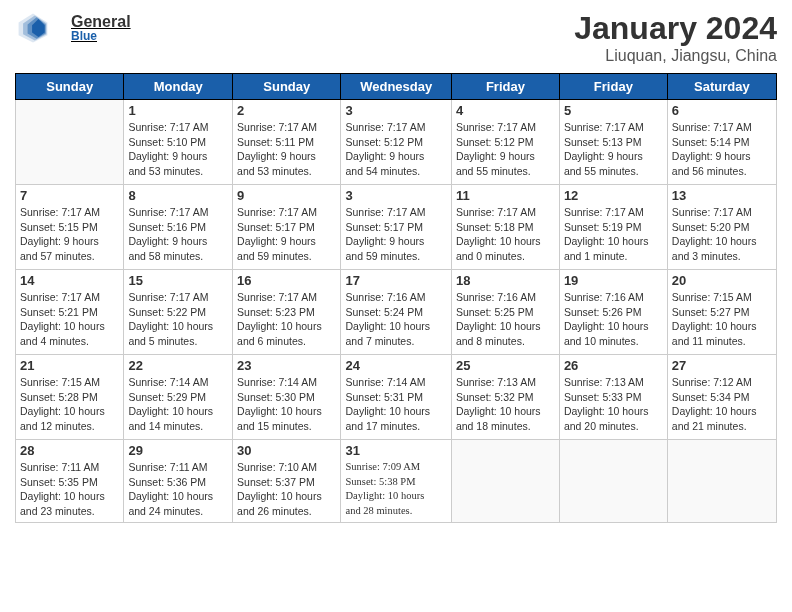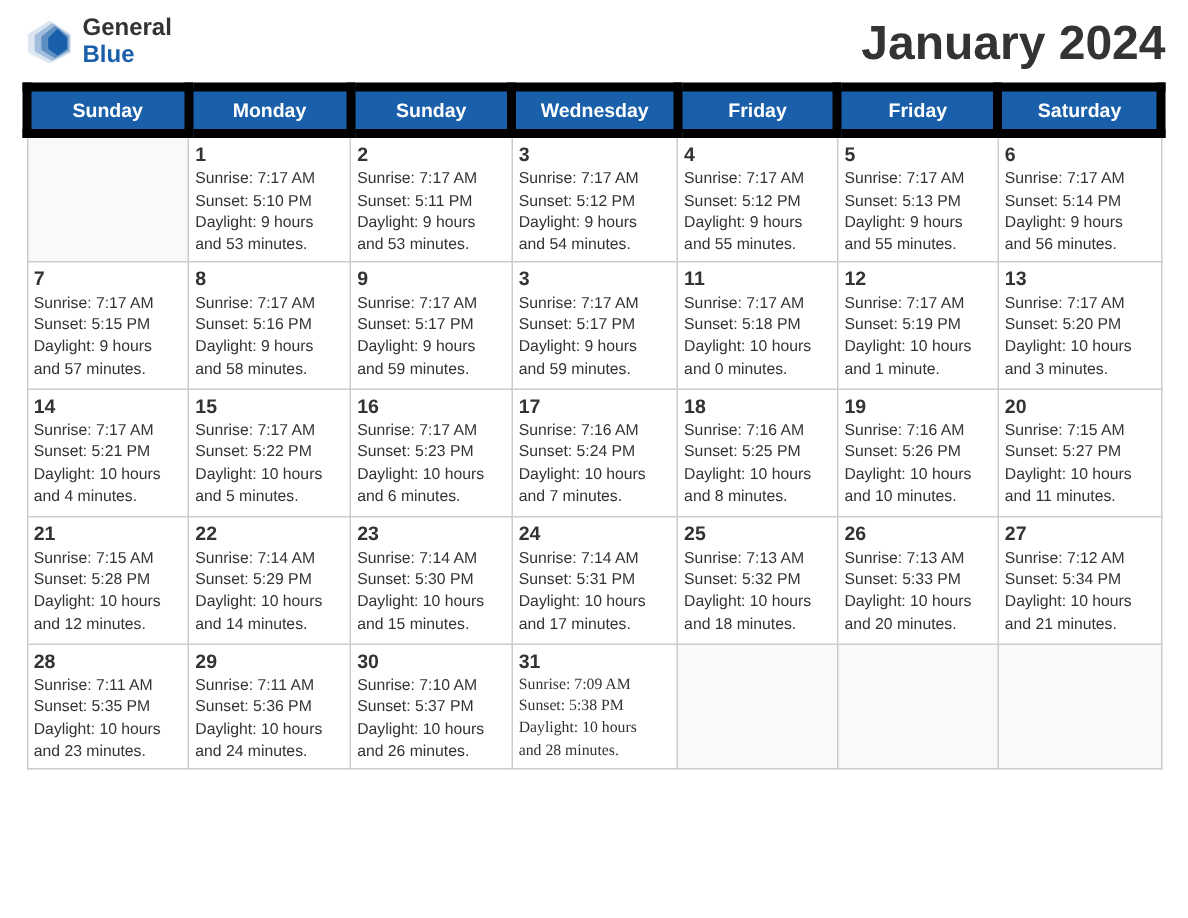--- a/index.html
+++ b/index.html
@@ -16,34 +16,35 @@
     }
     .header {
       display: flex;
       justify-content: space-between;
       align-items: flex-start;
       margin-bottom: 8px;
     }
     .logo {
       display: flex;
       align-items: center;
-      gap: 4px;
+      gap: 20px;
+      text-decoration: underline;
     }
     .logo-text {
       display: flex;
       flex-direction: column;
       line-height: 1.1;
     }
     .logo-general {
       font-size: 16px;
       font-weight: bold;
       color: #333;
     }
     .logo-blue {
-      font-size: 16px;
+      font-size: 12px;
       font-weight: bold;
       color: #1a5faa;
     }
     .logo-icon {
       width: 36px;
       height: 36px;
     }
     .title-block {
       text-align: right;
     }
@@ -61,21 +62,21 @@
       width: 100%;
       border-collapse: collapse;
     }
     .calendar th {
       background-color: #1a5faa;
       color: #fff;
       text-align: center;
       padding: 5px 4px;
       font-size: 13px;
       font-weight: bold;
-      border: 6px solid #000000;
+      border: 1px solid #000000;
     }
     .calendar td {
       border: 1px solid #ccc;
       vertical-align: top;
       padding: 3px 4px;
       width: 113px;
       font-size: 11px;
       color: #333;
       background: #fff;
       height: 85px;
@@ -110,20 +111,21 @@
         <polygon points="24,8 34,16 34,26 24,32 14,26 14,16" fill="#1a5faa" opacity="0.5"></polygon>
         <polygon points="26,10 33,17 33,25 26,30 19,25 19,17" fill="#1a5faa"></polygon>
       </svg>
       <div class="logo-text">
         <span class="logo-general">General</span>
         <span class="logo-blue">Blue</span>
       </div>
     </div>
     <div class="title-block">
       <h1>January 2024</h1>
+      <h2>Liuquan, Jiangsu, China</h2>
     </div>
   </div>
 
   <table class="calendar">
     <thead>
       <tr>
         <th>Sunday</th>
         <th>Monday</th>
         <th>Sunday</th>
         <th>Wednesday</th>

